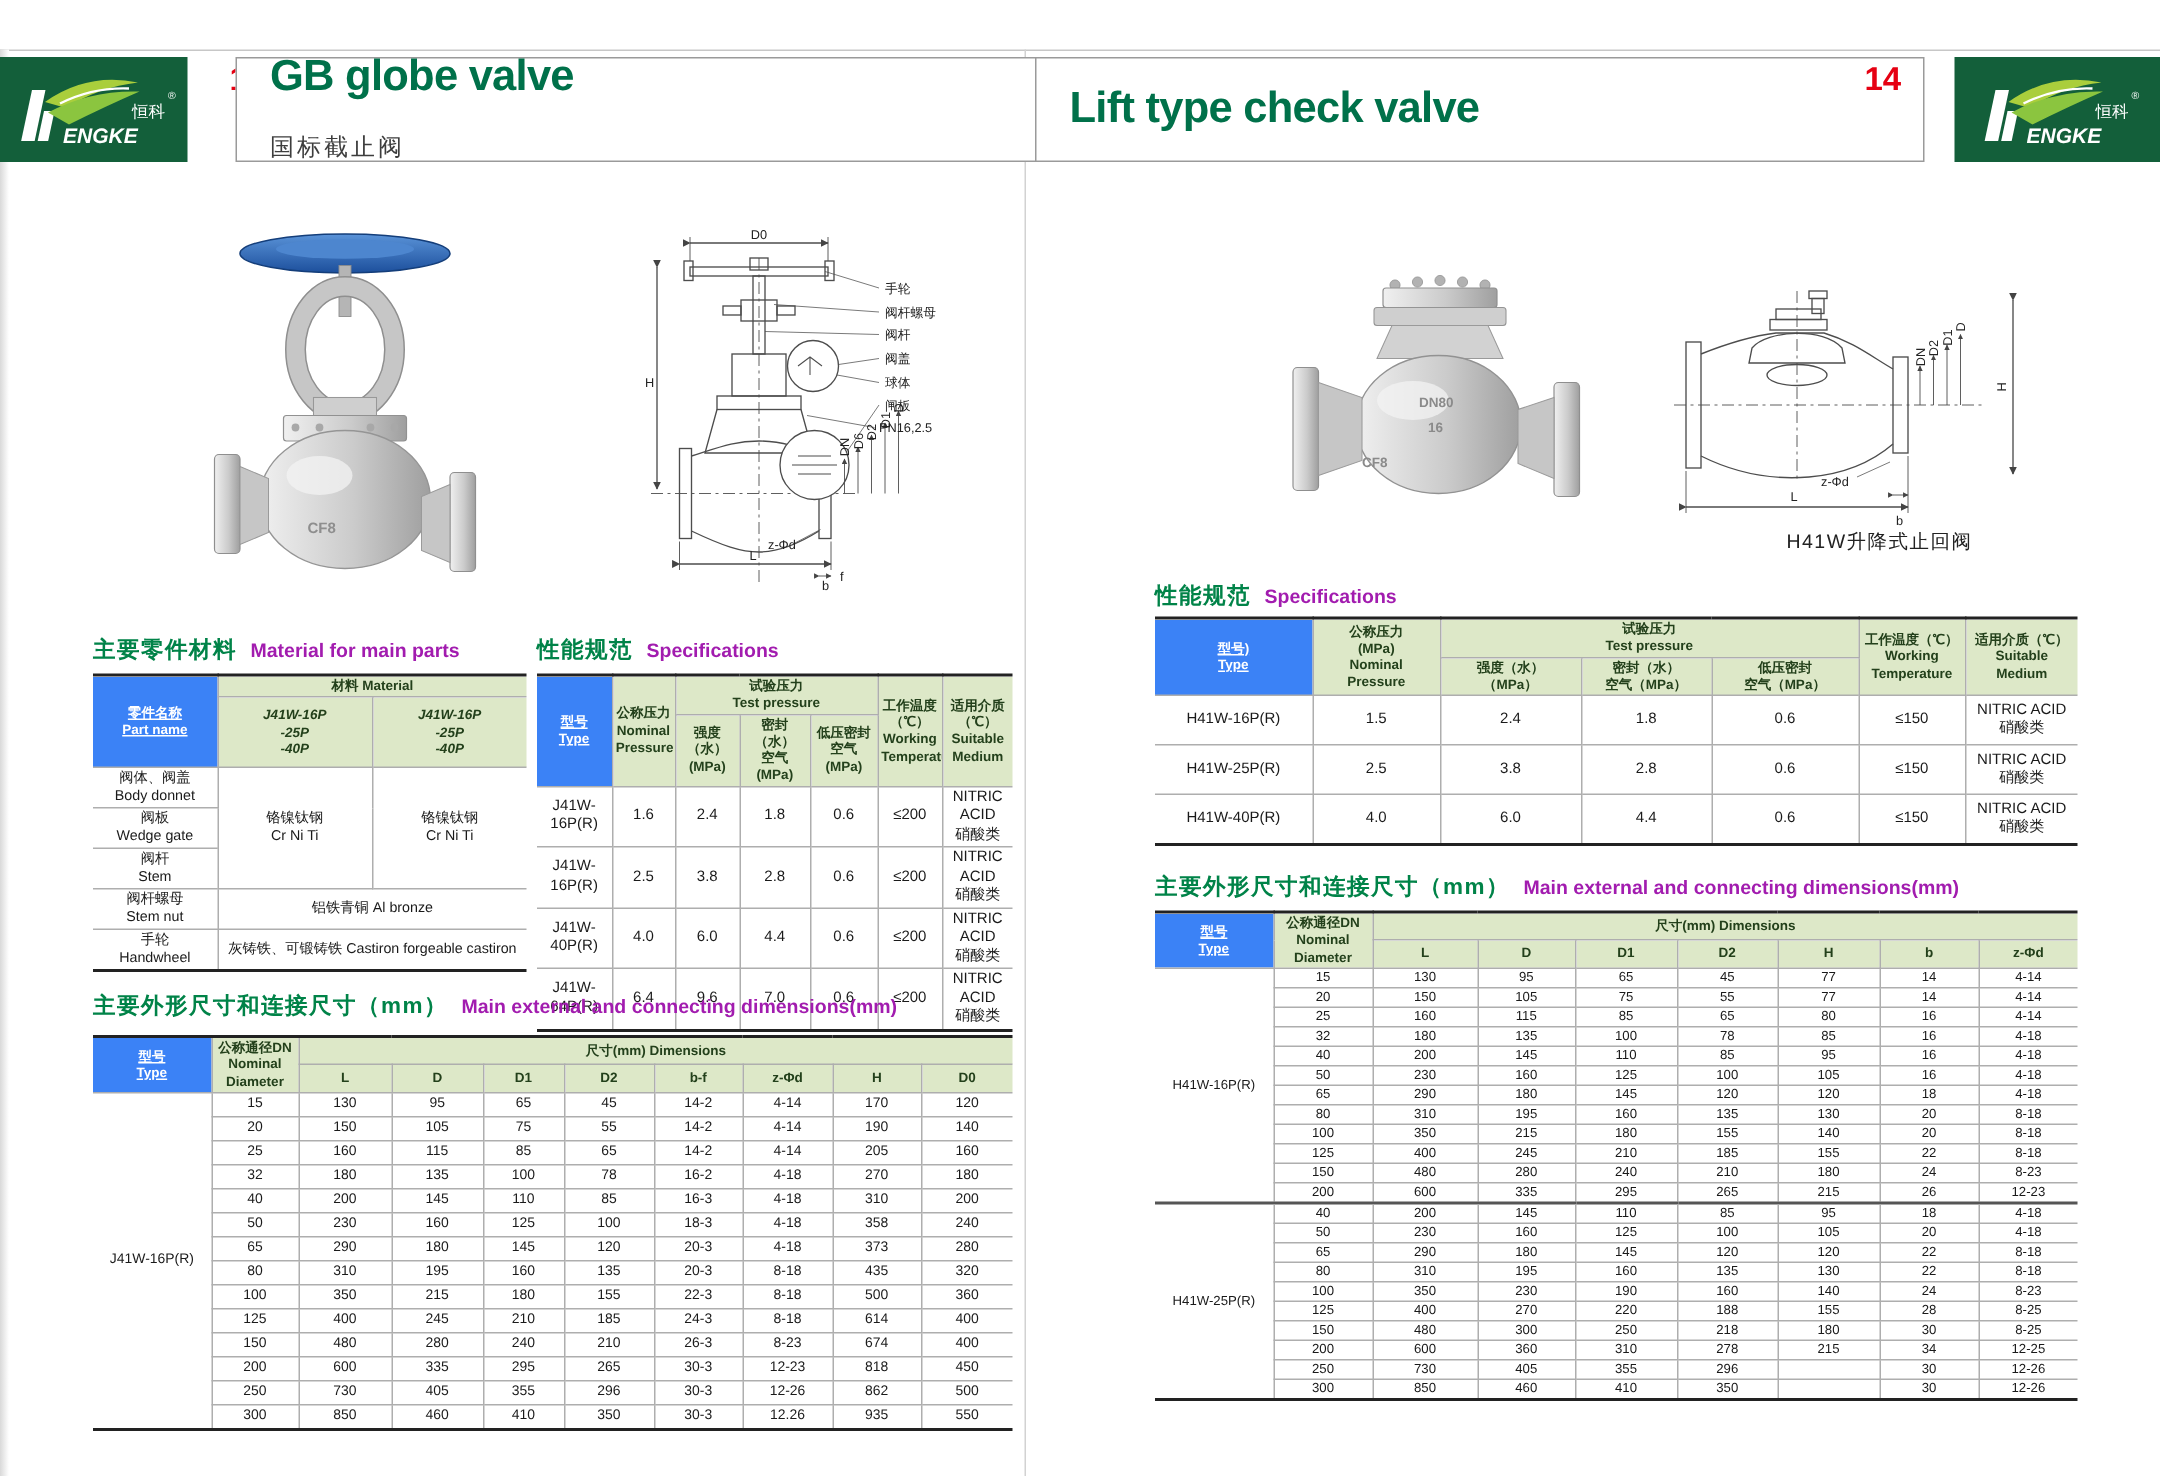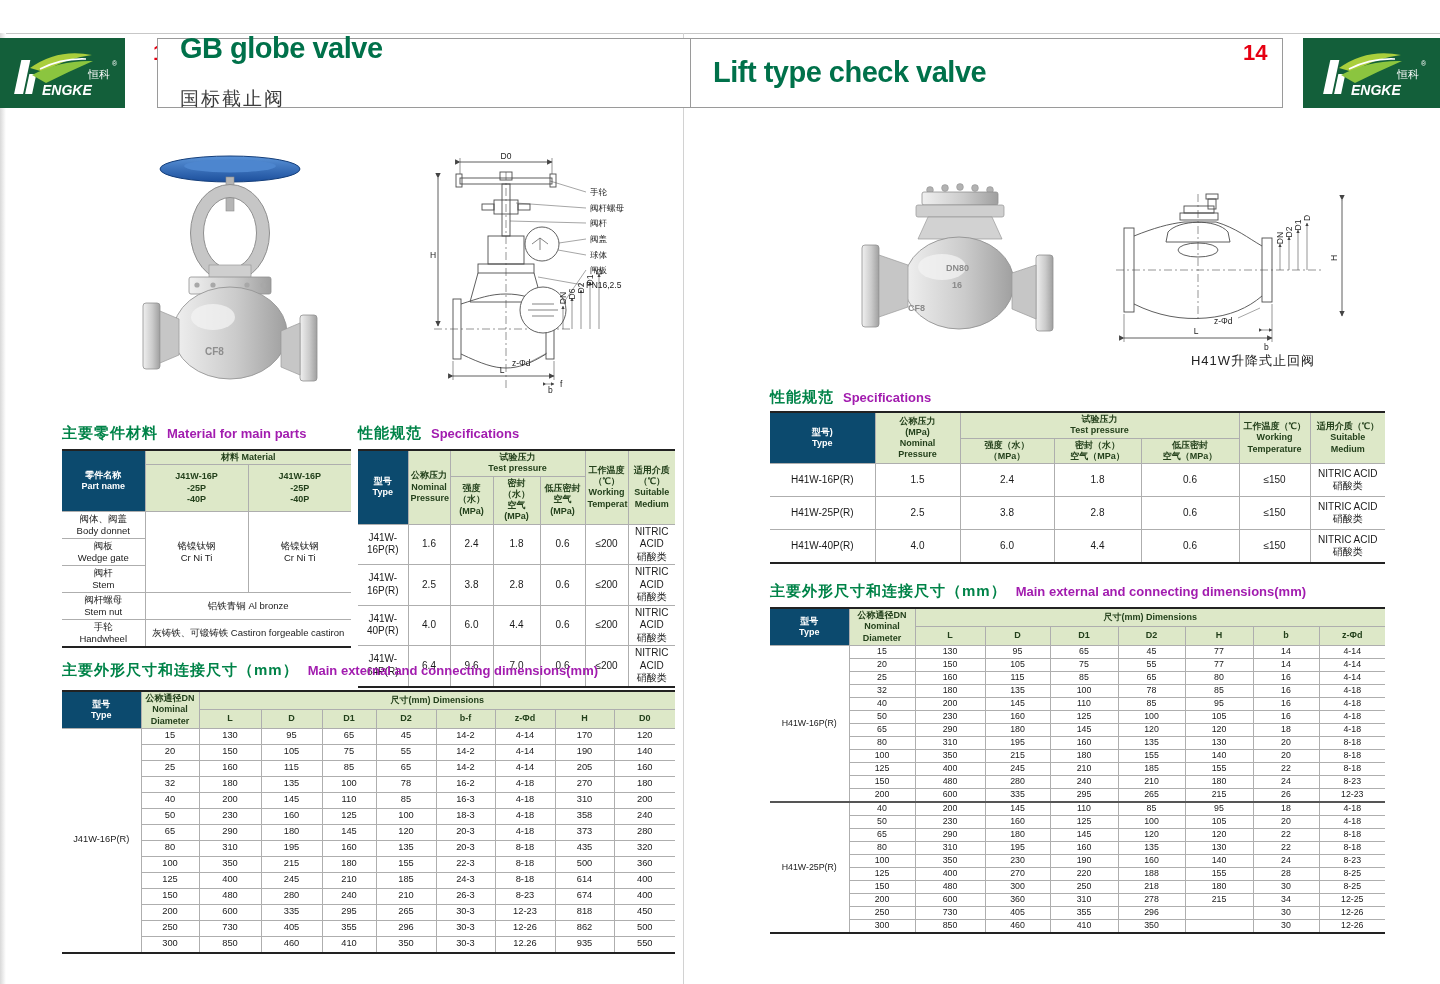--- a/index.html
+++ b/index.html
@@ -12,40 +12,40 @@
   
   .logo-box{position:absolute;top:38px;height:70px;background:#135f3a;}
   .logo-left{left:0;width:125px;}
   .logo-right{left:1303px;width:137px;}
   .page-no{position:absolute;top:40px;font-size:22px;font-weight:bold;color:#e60012;}
   .pn-left{left:137px;margin-left:16px;} .pn-right{left:1243px;}
   .title-box{position:absolute;top:38px;height:70px;background:#fff;border:1px solid #9a9a9a;
              box-sizing:border-box;display:flex;flex-direction:column;justify-content:center;padding-left:22px;}
   .tb-left{left:157px;width:572px;gap:20px;} .tb-right{left:690px;width:593px;}
   .box-title{font-size:29px;font-weight:bold;color:#00714a;letter-spacing:-0.5px;line-height:1.02;}
-  .box-sub{font-size:19px;color:#3d3d3d;letter-spacing:2px;margin-top:2px;}
+  .box-sub{font-size:16px;color:#3d3d3d;letter-spacing:2px;margin-top:2px;}
   
   .sec-title{position:absolute;white-space:nowrap;}
   .sec-title .zh{font-size:15px;font-weight:bold;color:#008348;letter-spacing:1px;}
   .sec-title .en{font-size:13px;font-weight:bold;color:#a21caf;margin-left:9px;}
   
   .tbl{position:absolute;border-collapse:collapse;table-layout:fixed;
        border-top:2px solid #222;border-bottom:2px solid #222;background:#fff;}
   .tbl th,.tbl td{border:1px solid #aeaeae;white-space:pre-line;text-align:center;
        vertical-align:middle;padding:1px 2px;line-height:1.25;overflow:hidden;}
   .tbl tr>:first-child{border-left:none;} .tbl tr>:last-child{border-right:none;}
   .tbl thead{border-bottom:1.5px solid #333;}
   .tbl thead th{font-weight:bold;font-size:9px;}
-  .hdr-dark{background:#0c4a6e;color:#fff;}
+  .hdr-dark{background:#3b82f6;color:#fff;text-decoration:underline;}
   .hdr-light{background:#dde8c8;color:#23401b;}
   .type-cell{background:#fff;font-size:9.3px;}
   .group-start td{border-top:2px solid #555;}
   .materials{left:62px;top:449px;width:289px;font-size:9.5px;}
   .materials td{height:24px;}
-  .materials .model-row th{height:44px;}
+  .materials .model-row th{height:44px;font-style:italic;}
   .spec{font-size:10px;}
   .spec-l{left:358px;top:449px;width:317px;}
   .spec-l td{height:27px;}
   .spec-r{left:770px;top:411px;width:615px;}
   .spec-r td{height:30px;}
   .dims-l{left:62px;top:690px;width:613px;}
   .dims-l td{height:15px;font-size:9.3px;padding:0 2px;}
   .dims-r{left:770px;top:607px;width:615px;}
   .dims-r td{height:12px;font-size:8.8px;padding:0 2px;}
   .fig{position:absolute;}

